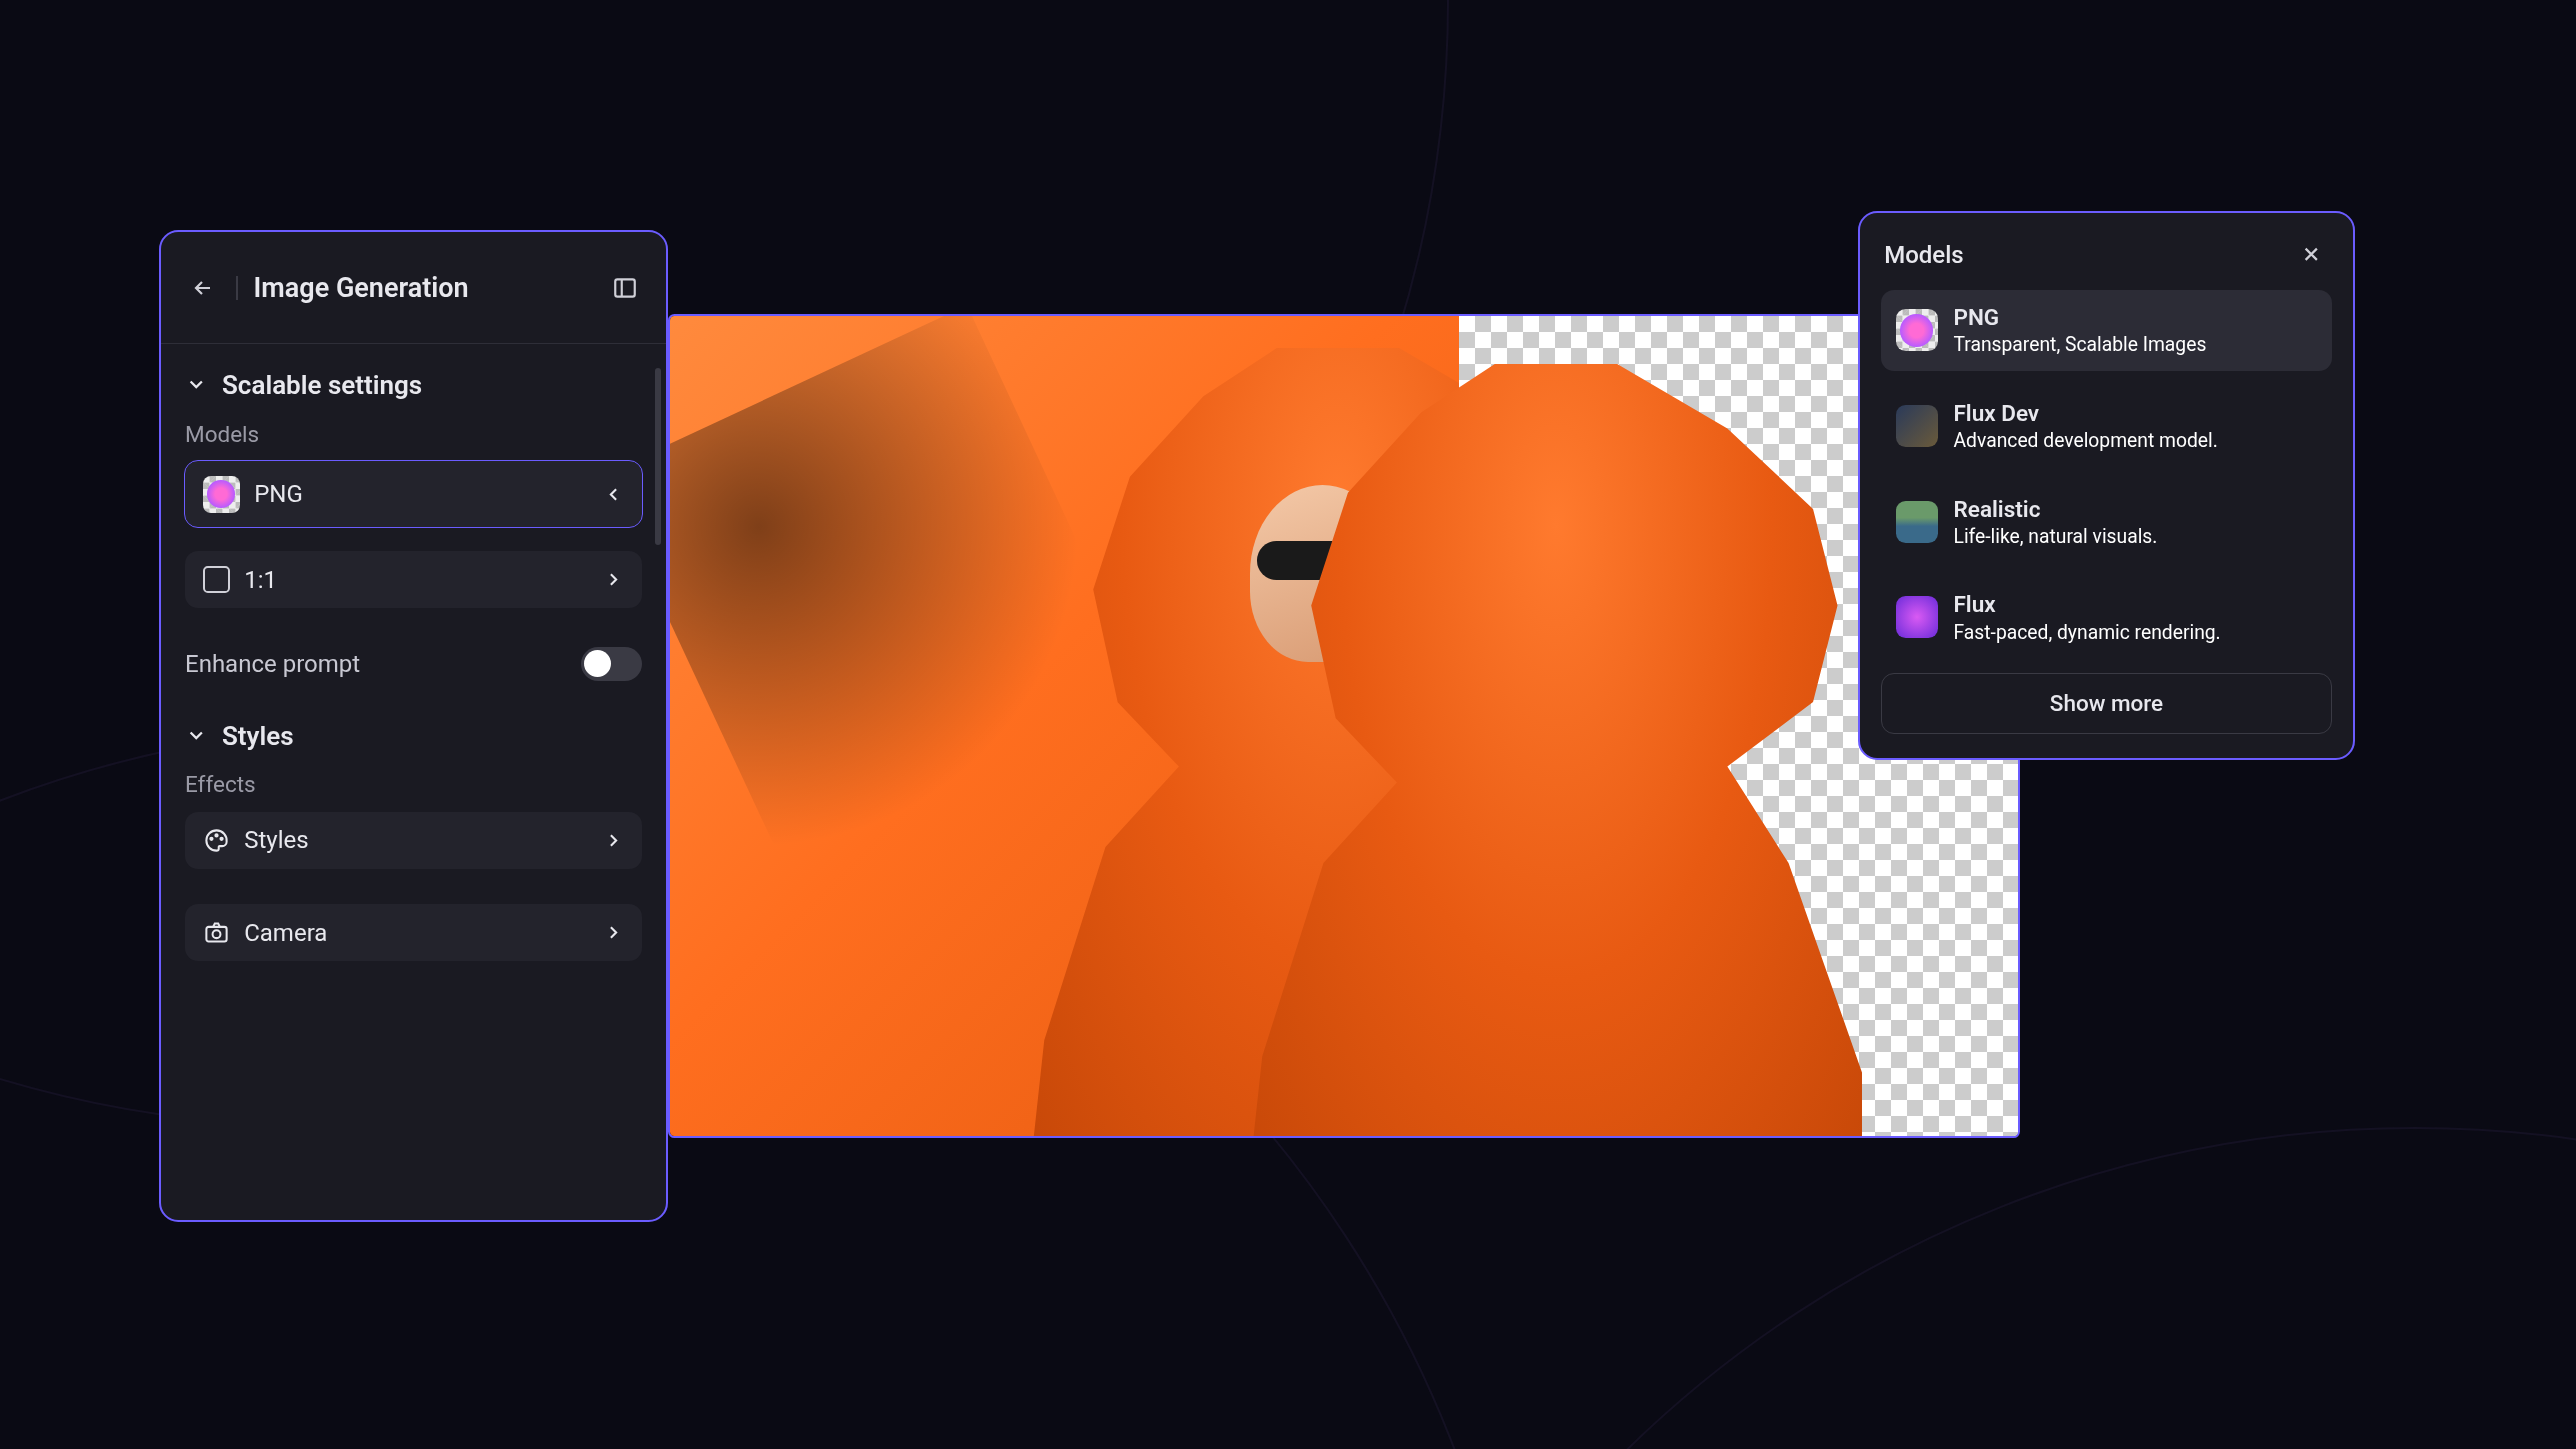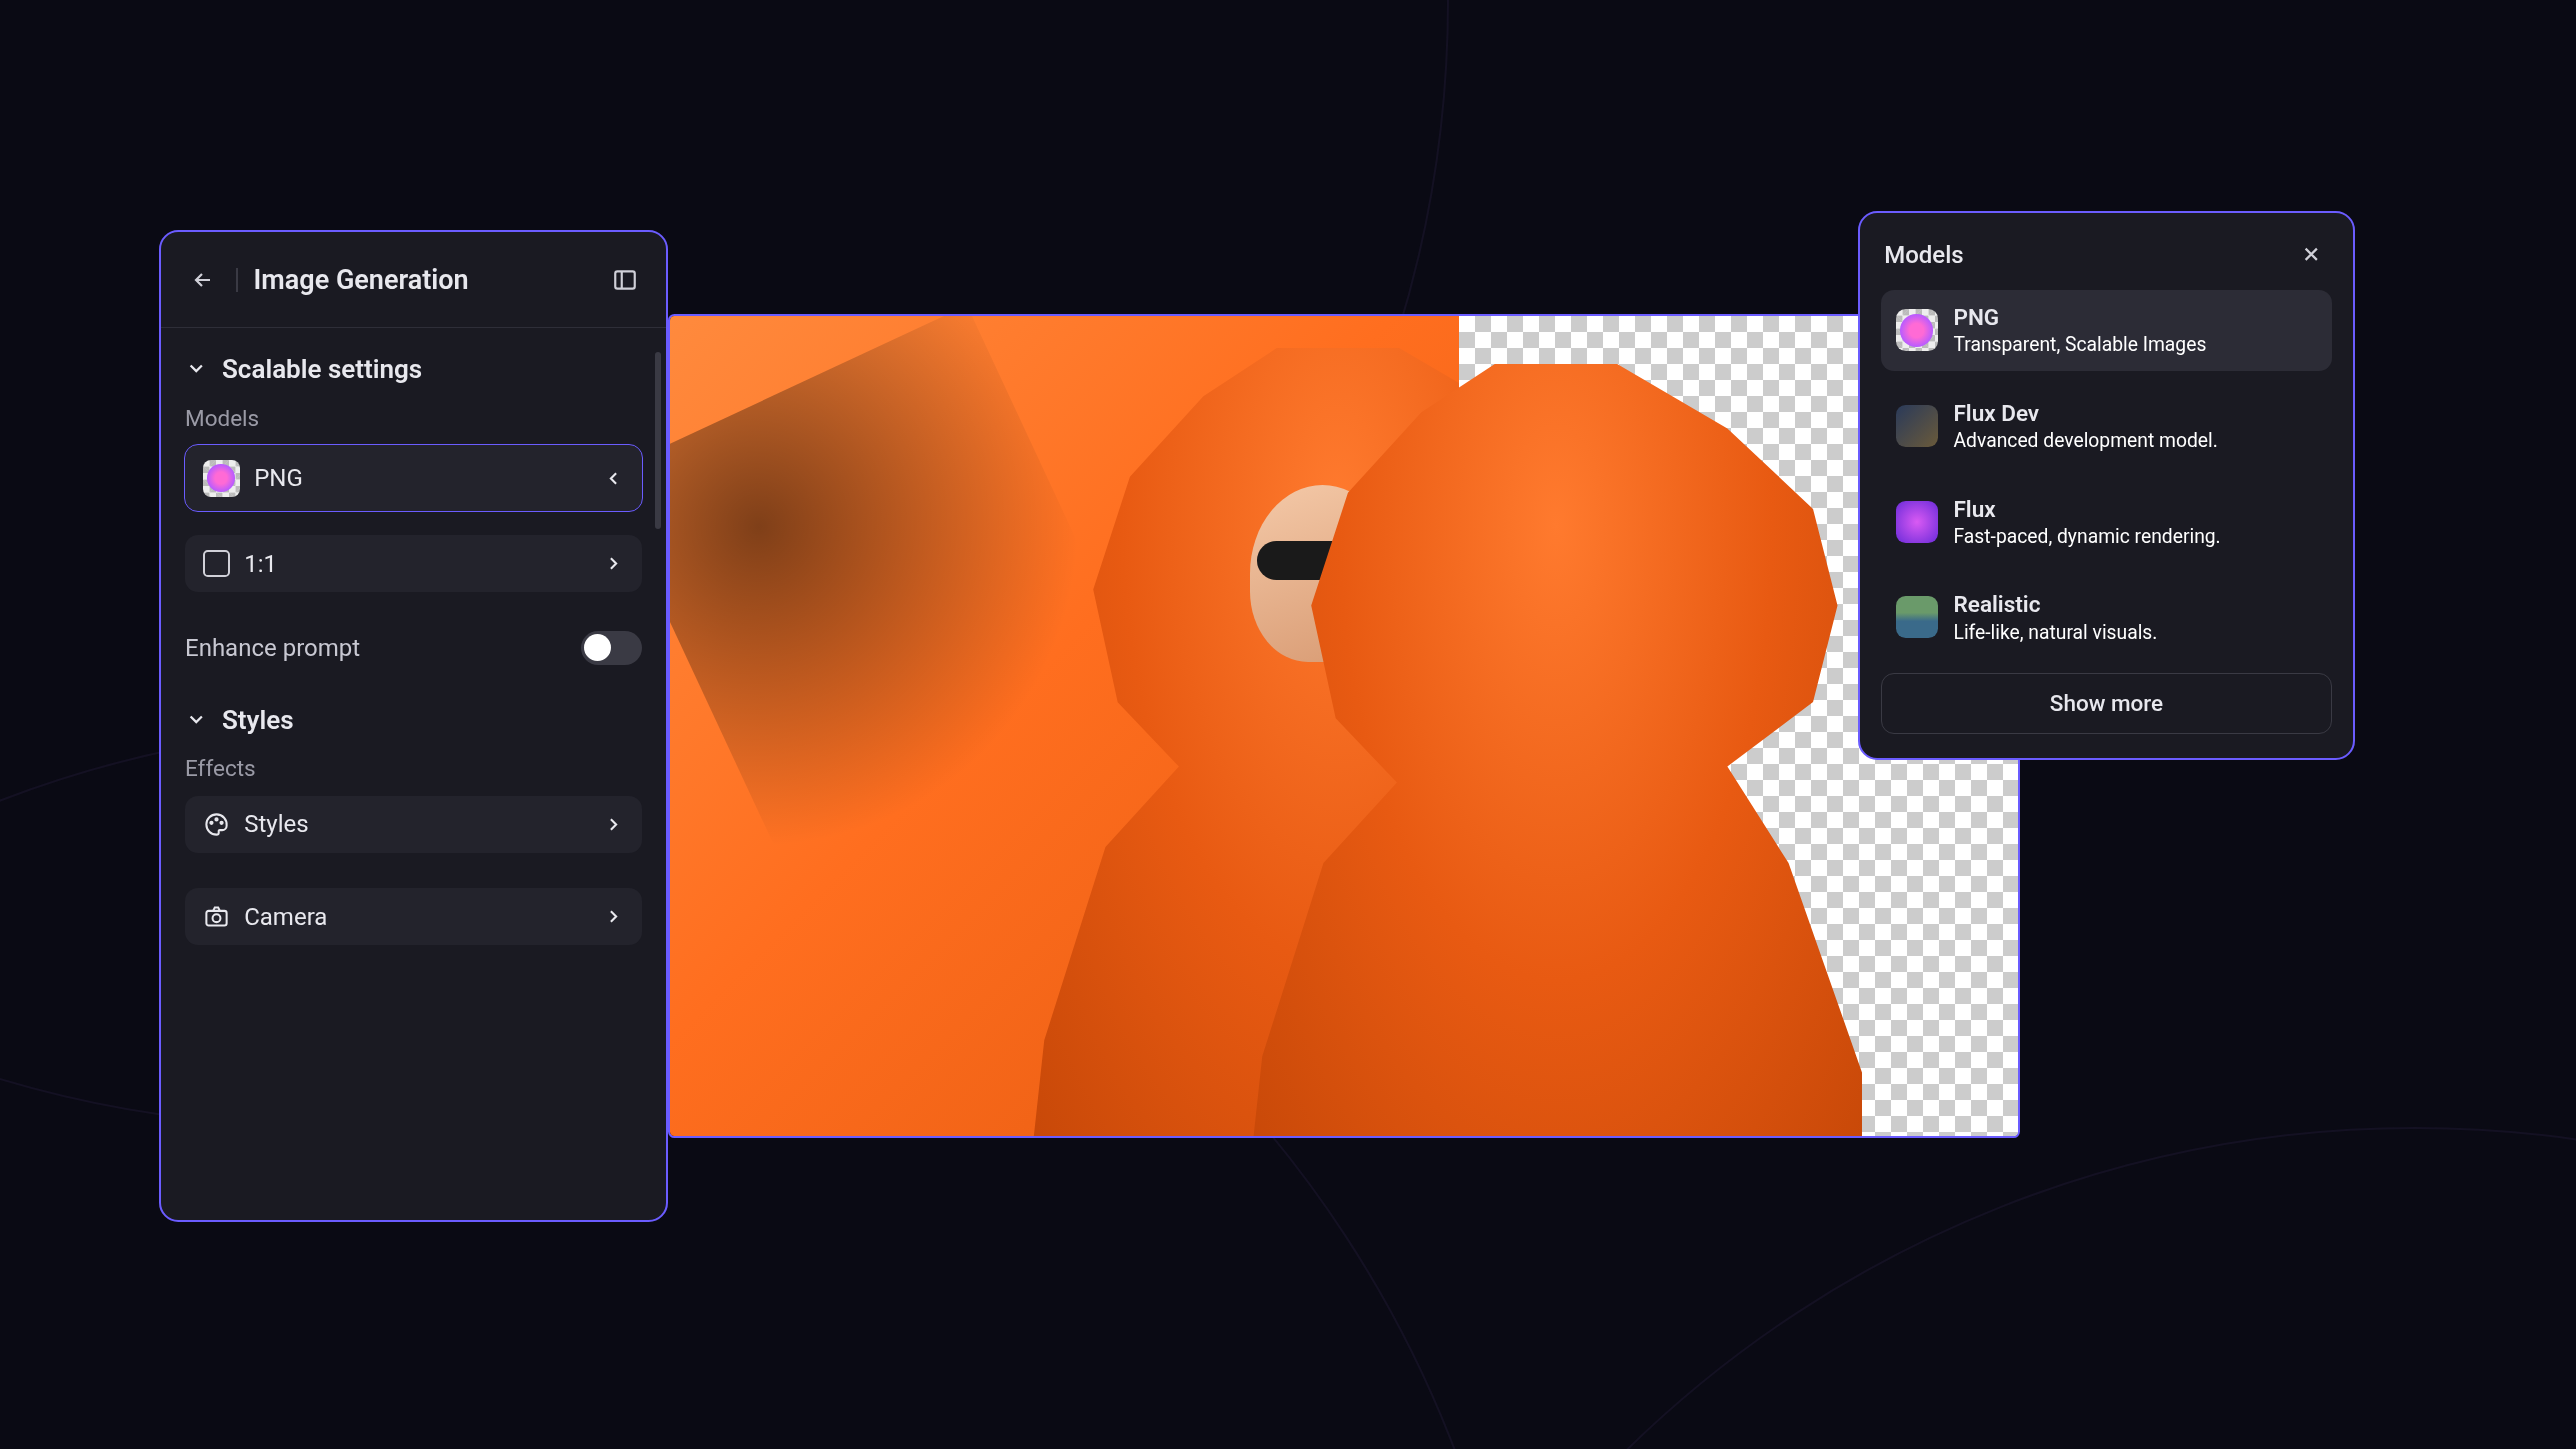--- a/index.html
+++ b/index.html
@@ -112,21 +112,21 @@
     top: 230px;
     width: 509px;
     height: 992px;
     display: flex;
     flex-direction: column;
   }
   .panel-header {
     display: flex;
     align-items: center;
     gap: 16px;
-    padding: 30px 24px;
+    padding: 38px 24px;
     border-bottom: 0.8px solid #2e2e38;
   }
   .icon-btn {
     width: 35px; height: 35px;
     display: flex; align-items: center; justify-content: center;
     color: #d0d0d8;
     cursor: pointer;
     border-radius: 6.4px;
   }
   .vdiv { width: 1.6px; height: 24px; background: #3a3a44; }
@@ -361,31 +361,31 @@
     </div>
   </div>
   <div class="model-item">
     <span class="thumb fluxdev"></span>
     <div class="model-text">
       <span class="model-name">Flux Dev</span>
       <span class="model-desc">Advanced development model.</span>
     </div>
   </div>
   <div class="model-item">
+    <span class="thumb realistic"></span>
+    <div class="model-text">
+      <span class="model-name">Realistic</span>
+      <span class="model-desc">Life-like, natural visuals.</span>
+    </div>
+  </div>
+  <div class="model-item">
     <span class="thumb flux"></span>
     <div class="model-text">
       <span class="model-name">Flux</span>
       <span class="model-desc">Fast-paced, dynamic rendering.</span>
     </div>
   </div>
-  <div class="model-item">
-    <span class="thumb realistic"></span>
-    <div class="model-text">
-      <span class="model-name">Realistic</span>
-      <span class="model-desc">Life-like, natural visuals.</span>
-    </div>
-  </div>
 
   <div class="show-more">
     <span>Show more</span>
   </div>
 </div>
 
 
 </body></html>

